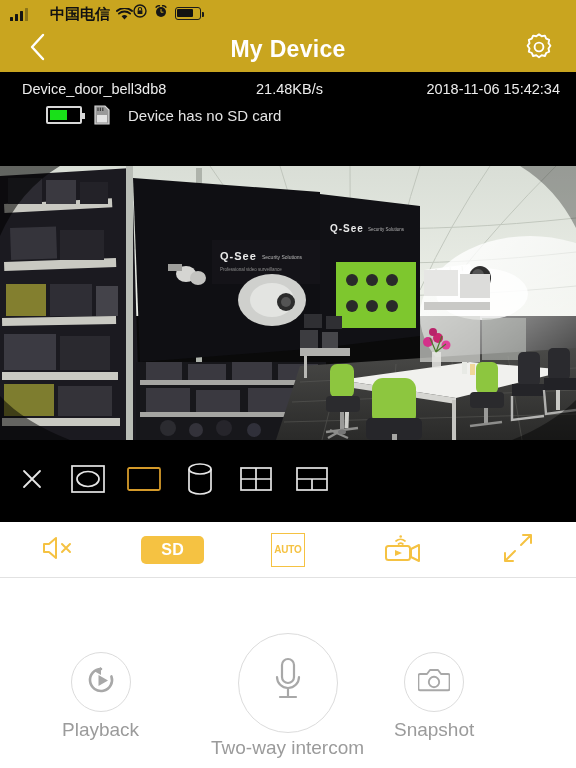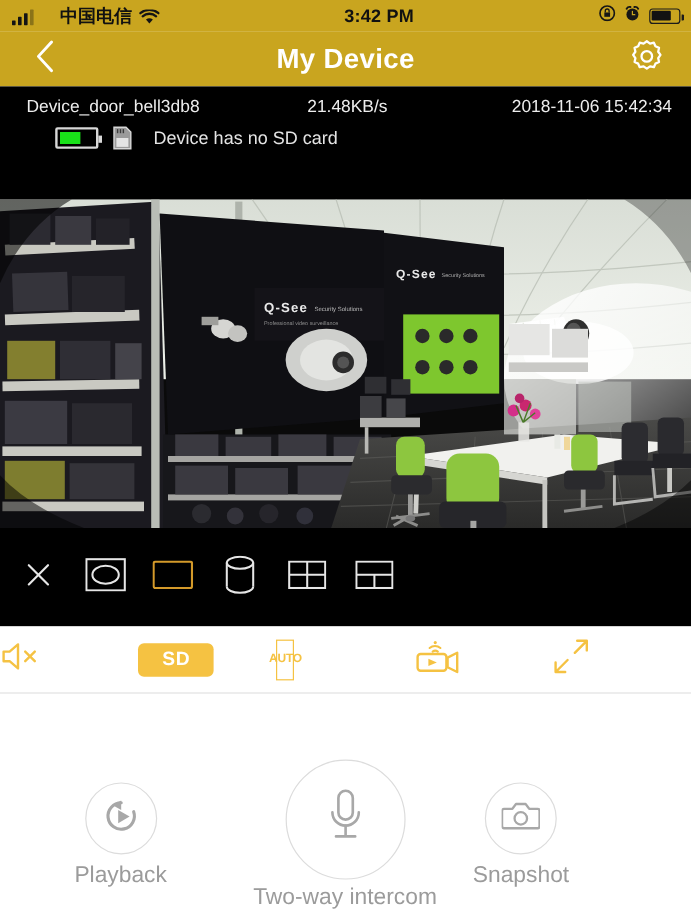--- a/index.html
+++ b/index.html
@@ -75,26 +75,26 @@
   .viewbar { position: absolute; top: 440px; left: 0; width: 576px; height: 82px;
              background: #000; display: flex; align-items: center; }
   .vb-item { width: 56px; height: 56px; display: flex; align-items: center;
              justify-content: center; cursor: pointer; }
   .vb-item:first-child { margin-left: 4px; }
 
   
   .ctrlbar { position: absolute; top: 522px; left: 0; width: 576px; height: 56px;
              background: #fff; display: flex; align-items: center;
              border-bottom: 1px solid #e2e2e2; }
-  .cb-item { flex: 1; display: flex; align-items: center; justify-content: flex-start;
+  .cb-item { flex: 1; display: flex; align-items: center; justify-content: center;
              cursor: pointer; height: 56px; }
   .sd-badge { background: #f5c242; color: #fff; font-size: 16px; font-weight: 700;
               border-radius: 5px; padding: 5px 20px; letter-spacing: .5px; }
   .auto-box { border: 1.8px solid #f5c242; color: #f5c242; font-size: 10px;
-              font-weight: 700; width: 15px; height: 34px; display: flex;
+              font-weight: 700; width: 34px; height: 34px; display: flex;
               align-items: center; justify-content: center; letter-spacing: -.2px; }
 
   
   .actions { position: absolute; top: 579px; left: 0; width: 460px; height: 189px;
              background: #fff; }
   .act { position: absolute; display: flex; flex-direction: column;
          align-items: center; cursor: pointer; }
   .act-playback { left: 62px; top: 73px; }
   .act-intercom { left: 211px; top: 54px; }
   .act-snapshot { left: 394px; top: 73px; }
@@ -120,21 +120,20 @@
       </span>
       <span class="carrier">中国电信</span>
       <span class="wifi">
         <svg width="17" height="13" viewBox="0 0 17 13">
           <path d="M8.5 11.6 L5.6 8.3 a4.6 4.6 0 0 1 5.8 0 Z" fill="#141414"></path>
           <path d="M2.9 5.6 a8.4 8.4 0 0 1 11.2 0" stroke="#141414" stroke-width="1.9" fill="none" stroke-linecap="round"></path>
           <path d="M0.9 3.0 a11.6 11.6 0 0 1 15.2 0" stroke="#141414" stroke-width="1.9" fill="none" stroke-linecap="round"></path>
         </svg>
       </span>
     </div>
-    <div class="sb-center">3:42 PM</div>
     <div class="sb-right">
       <span>
         <svg width="14" height="14" viewBox="0 0 14 14">
           <circle cx="7" cy="7" r="6" fill="none" stroke="#161616" stroke-width="1.4"></circle>
           <rect x="4.6" y="6.4" width="4.8" height="3.6" fill="#161616"></rect>
           <path d="M5.4 6.4 v-1.3 a1.6 1.6 0 0 1 3.2 0 v1.3" fill="none" stroke="#161616" stroke-width="1.1"></path>
         </svg>
       </span>
       <span>
         <svg width="14" height="14" viewBox="0 0 14 14">

